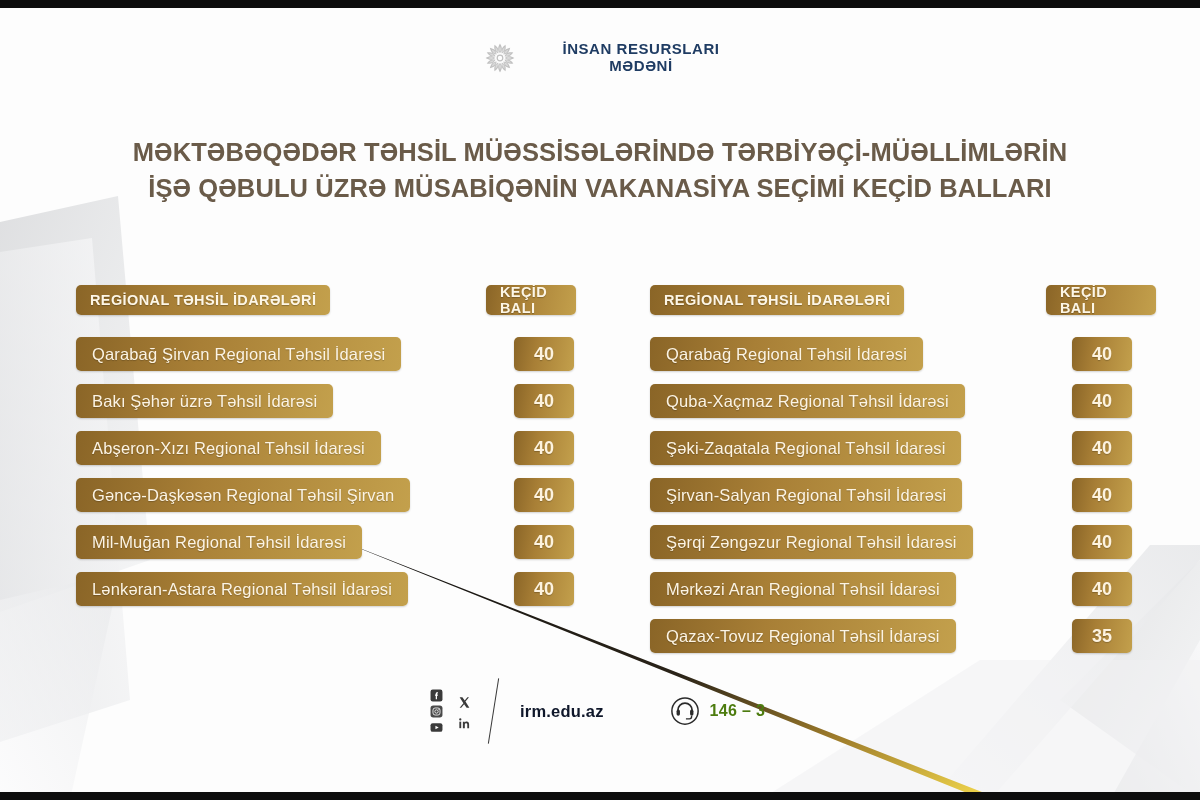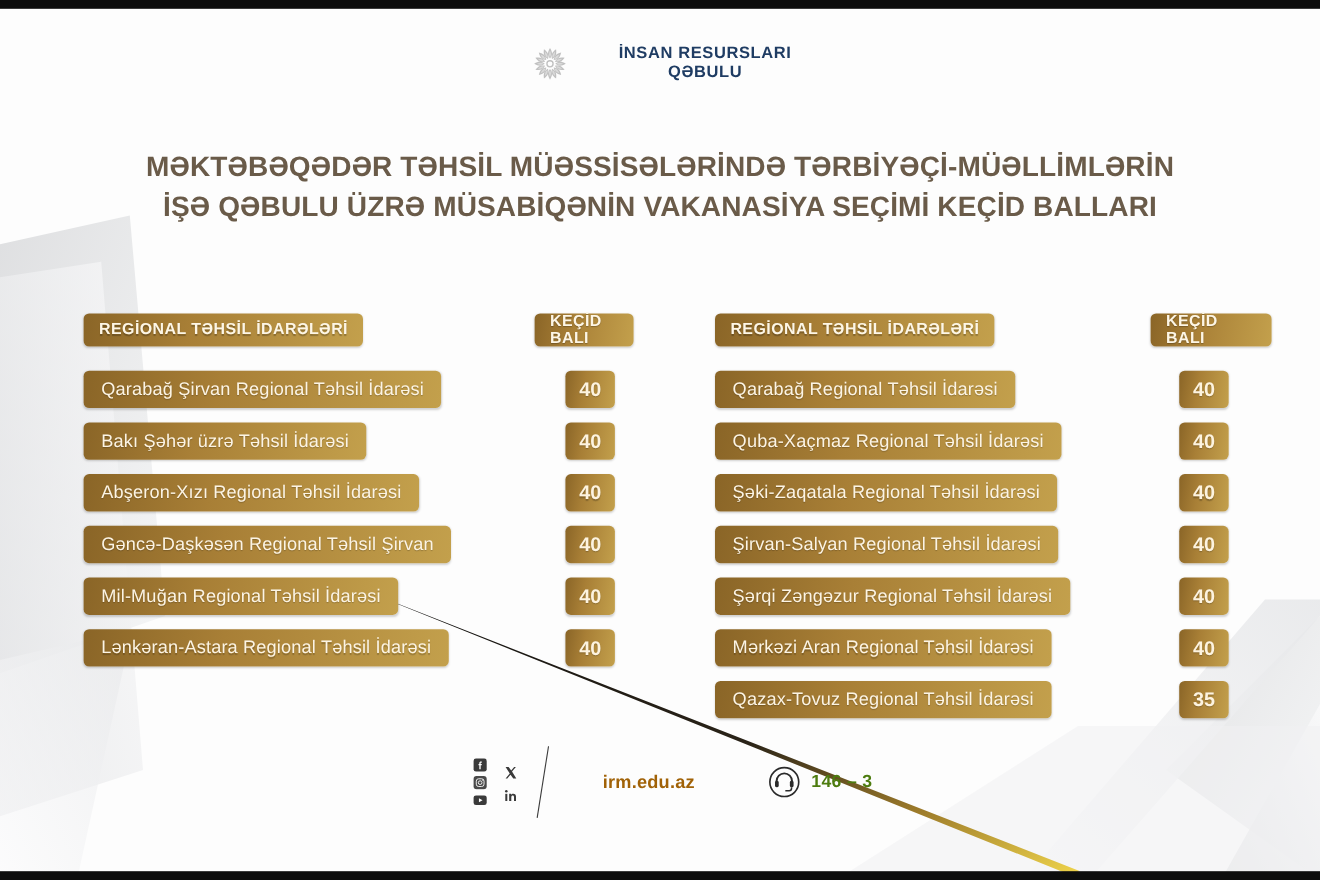--- a/index.html
+++ b/index.html
@@ -101,21 +101,21 @@
     position:absolute; left:0; top:0;
     height:34px; padding:0 16px;
     font-size:16.5px; font-weight:500;
     letter-spacing:.15px;
     color:#fcf4e4;
     text-shadow:0 1px 1px rgba(0,0,0,.22);
     white-space:nowrap;
   }
   .row-score {
     position:absolute; top:0;
-    width:45px; height:34px;
+    width:60px; height:34px;
     justify-content:center;
     font-size:18px; font-weight:600;
     color:#fdf3df;
     text-shadow:0 1px 1px rgba(0,0,0,.22);
   }
   .col-left  .row-score { left:438px; }
   .col-right .row-score { left:422px; }
 
   
   .footer {
@@ -132,23 +132,22 @@
   .soc { width:13px; height:13px; display:block; }
   .soc-col-b { justify-content:center; gap:8px; margin-top:4px; }
 
   .divider {
     width:1px; height:66px;
     background:#3a3a3a;
     transform:rotate(9deg);
     margin:0 26px 0 22px;
   }
   .site {
-    font-size:16.5px; font-weight:bold; color:#a16207;
+    font-size:16.5px; font-weight:bold; color:#0f172a;
     letter-spacing:.2px;
-    margin-left:28px;
   }
   .hotline {
     display:flex; align-items:center; gap:10px;
     margin-left:66px;
   }
   .hot-num {
     font-size:16px; font-weight:bold; color:#4d7c0f; letter-spacing:.3px;
   }
 </style>
 </head>
@@ -218,21 +217,21 @@
           <use href="#pet" transform="rotate(270 50 50)"></use>
           <use href="#pet" transform="rotate(292.5 50 50)"></use>
           <use href="#pet" transform="rotate(315 50 50)"></use>
           <use href="#pet" transform="rotate(337.5 50 50)"></use>
         </g>
       </svg>
     </div>
 
     <div class="irm-text">
       <div>İNSAN RESURSLARI</div>
-      <div>QƏBULU</div>
+      <div>MƏDƏNİ</div>
     </div>
   </div>
 
   <div class="title">
     <span class="title-line">MƏKTƏBƏQƏDƏR TƏHSİL MÜƏSSİSƏLƏRİNDƏ TƏRBİYƏÇİ-MÜƏLLİMLƏRİN</span>
     <span class="title-line">İŞƏ QƏBULU ÜZRƏ MÜSABİQƏNİN VAKANASİYA SEÇİMİ KEÇİD BALLARI</span>
   </div>
 
   <div class="tables">
 

